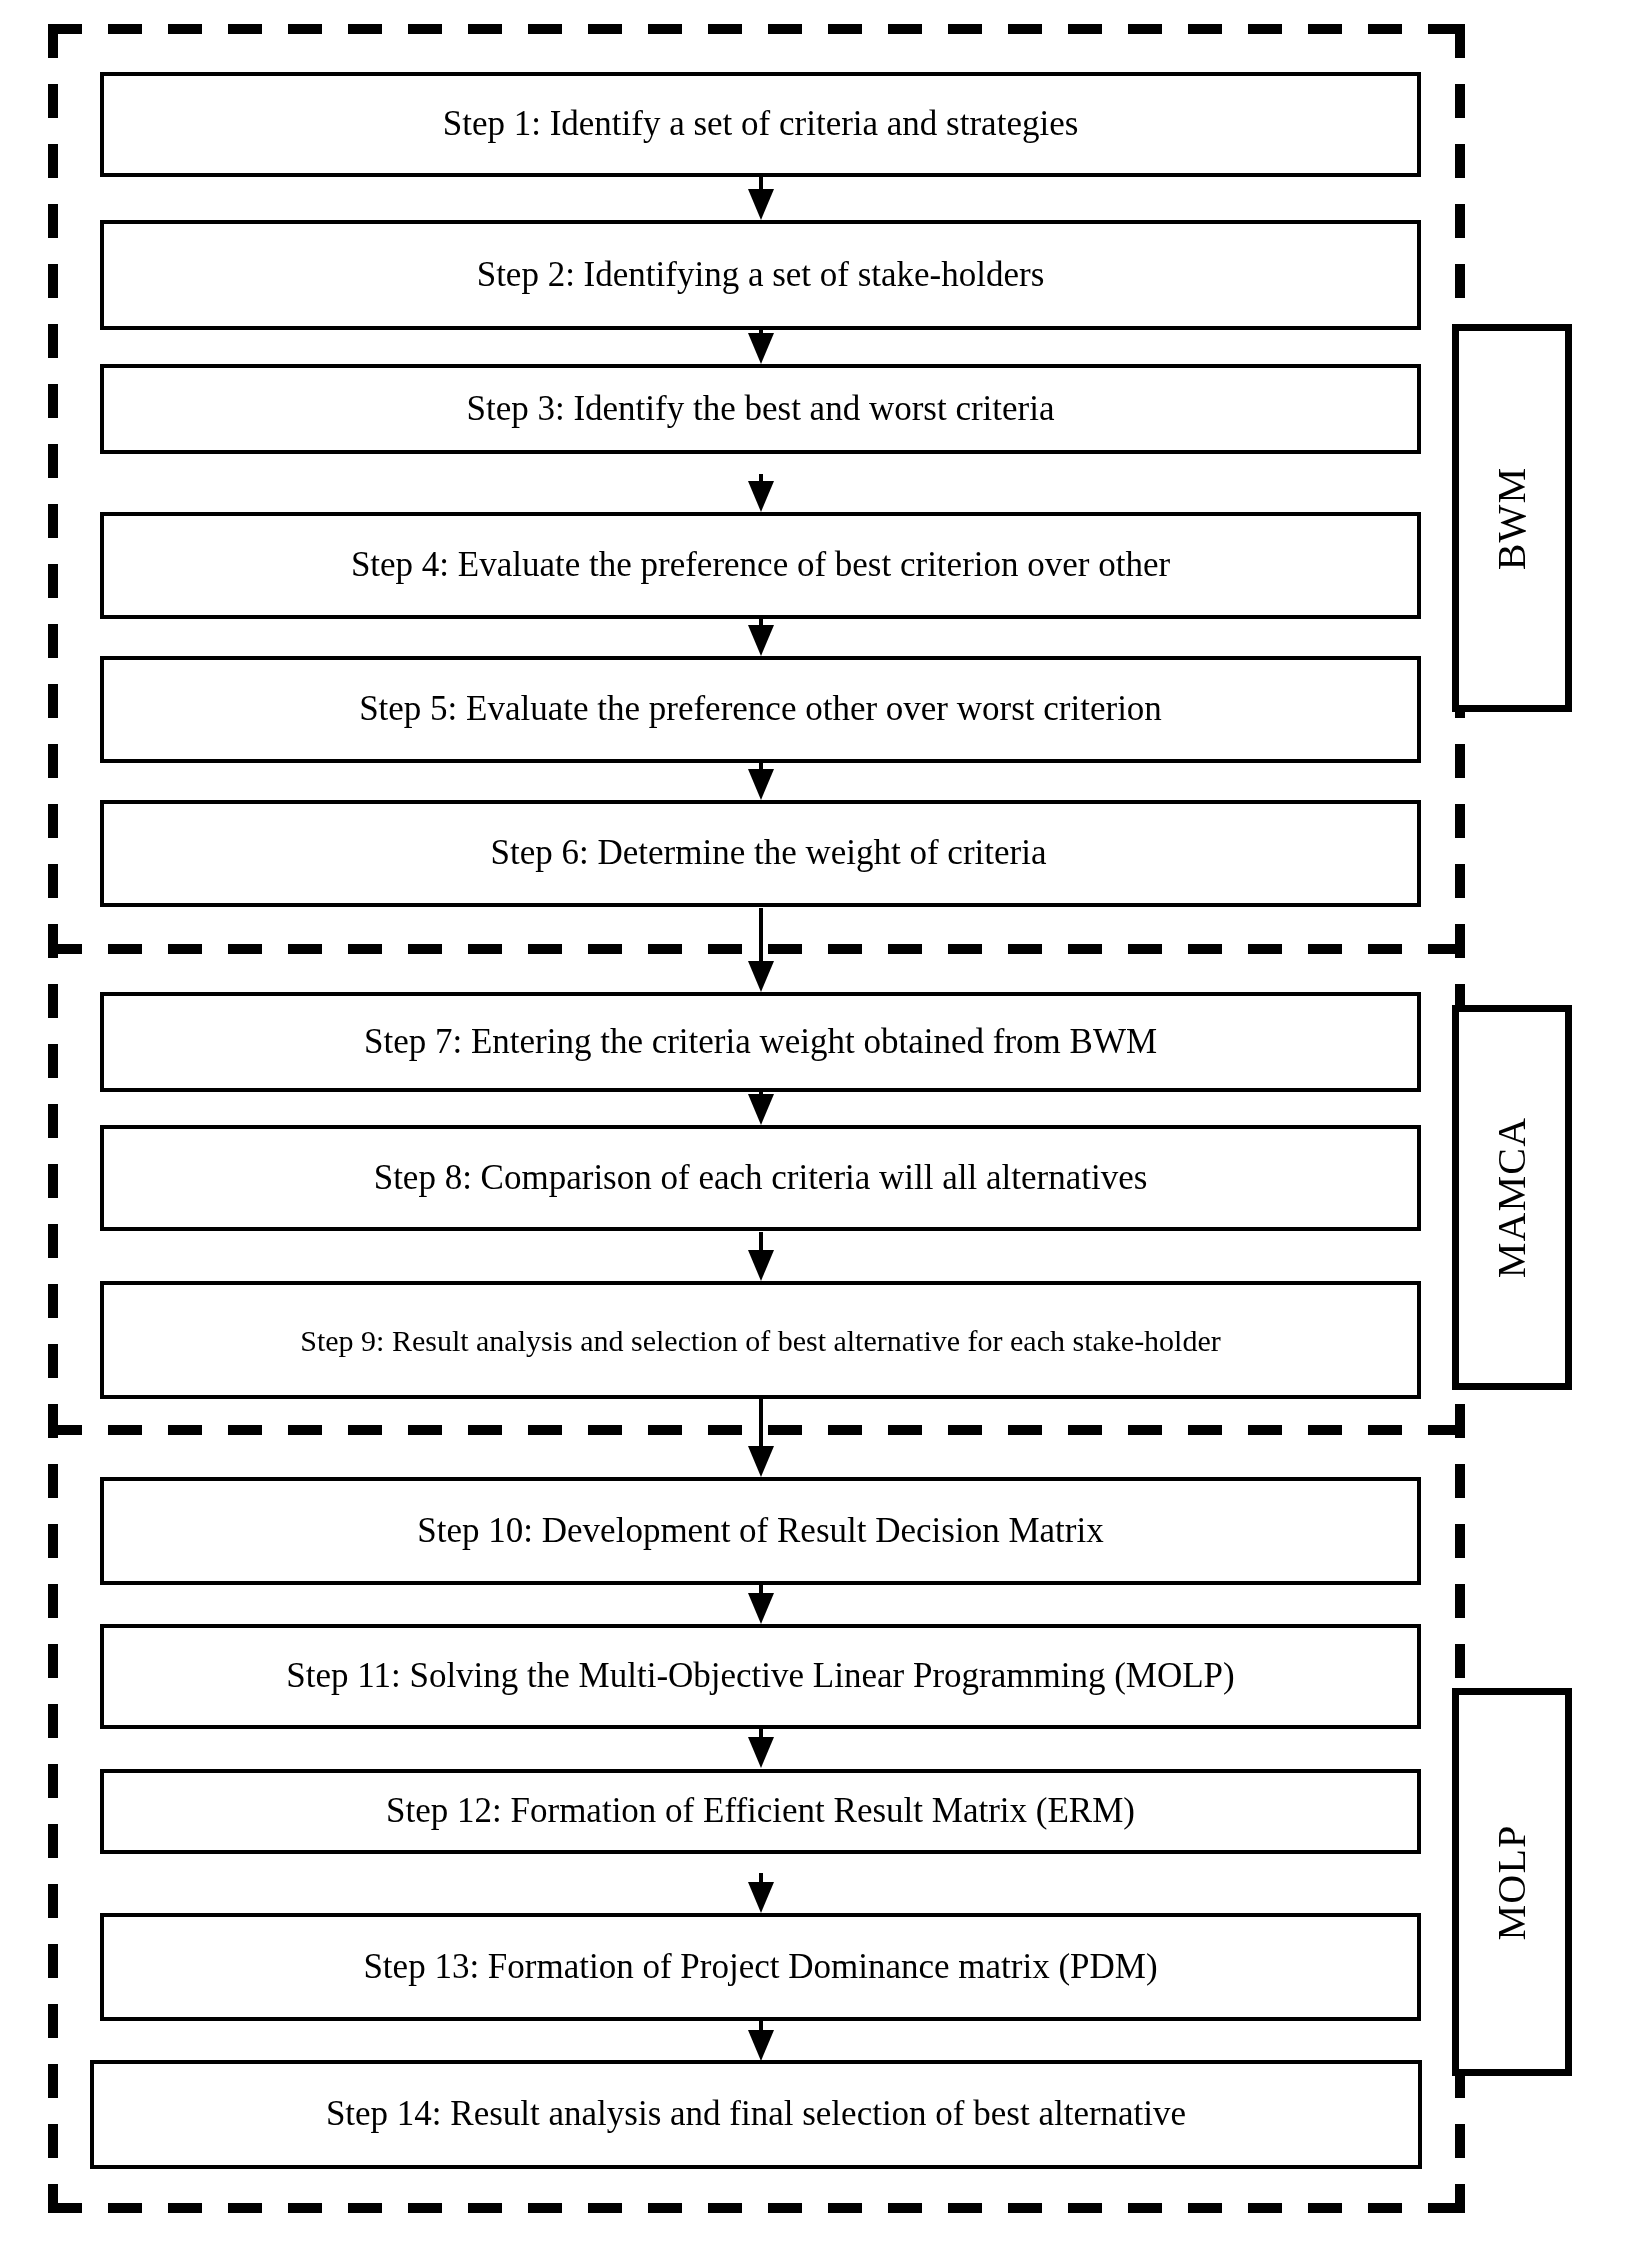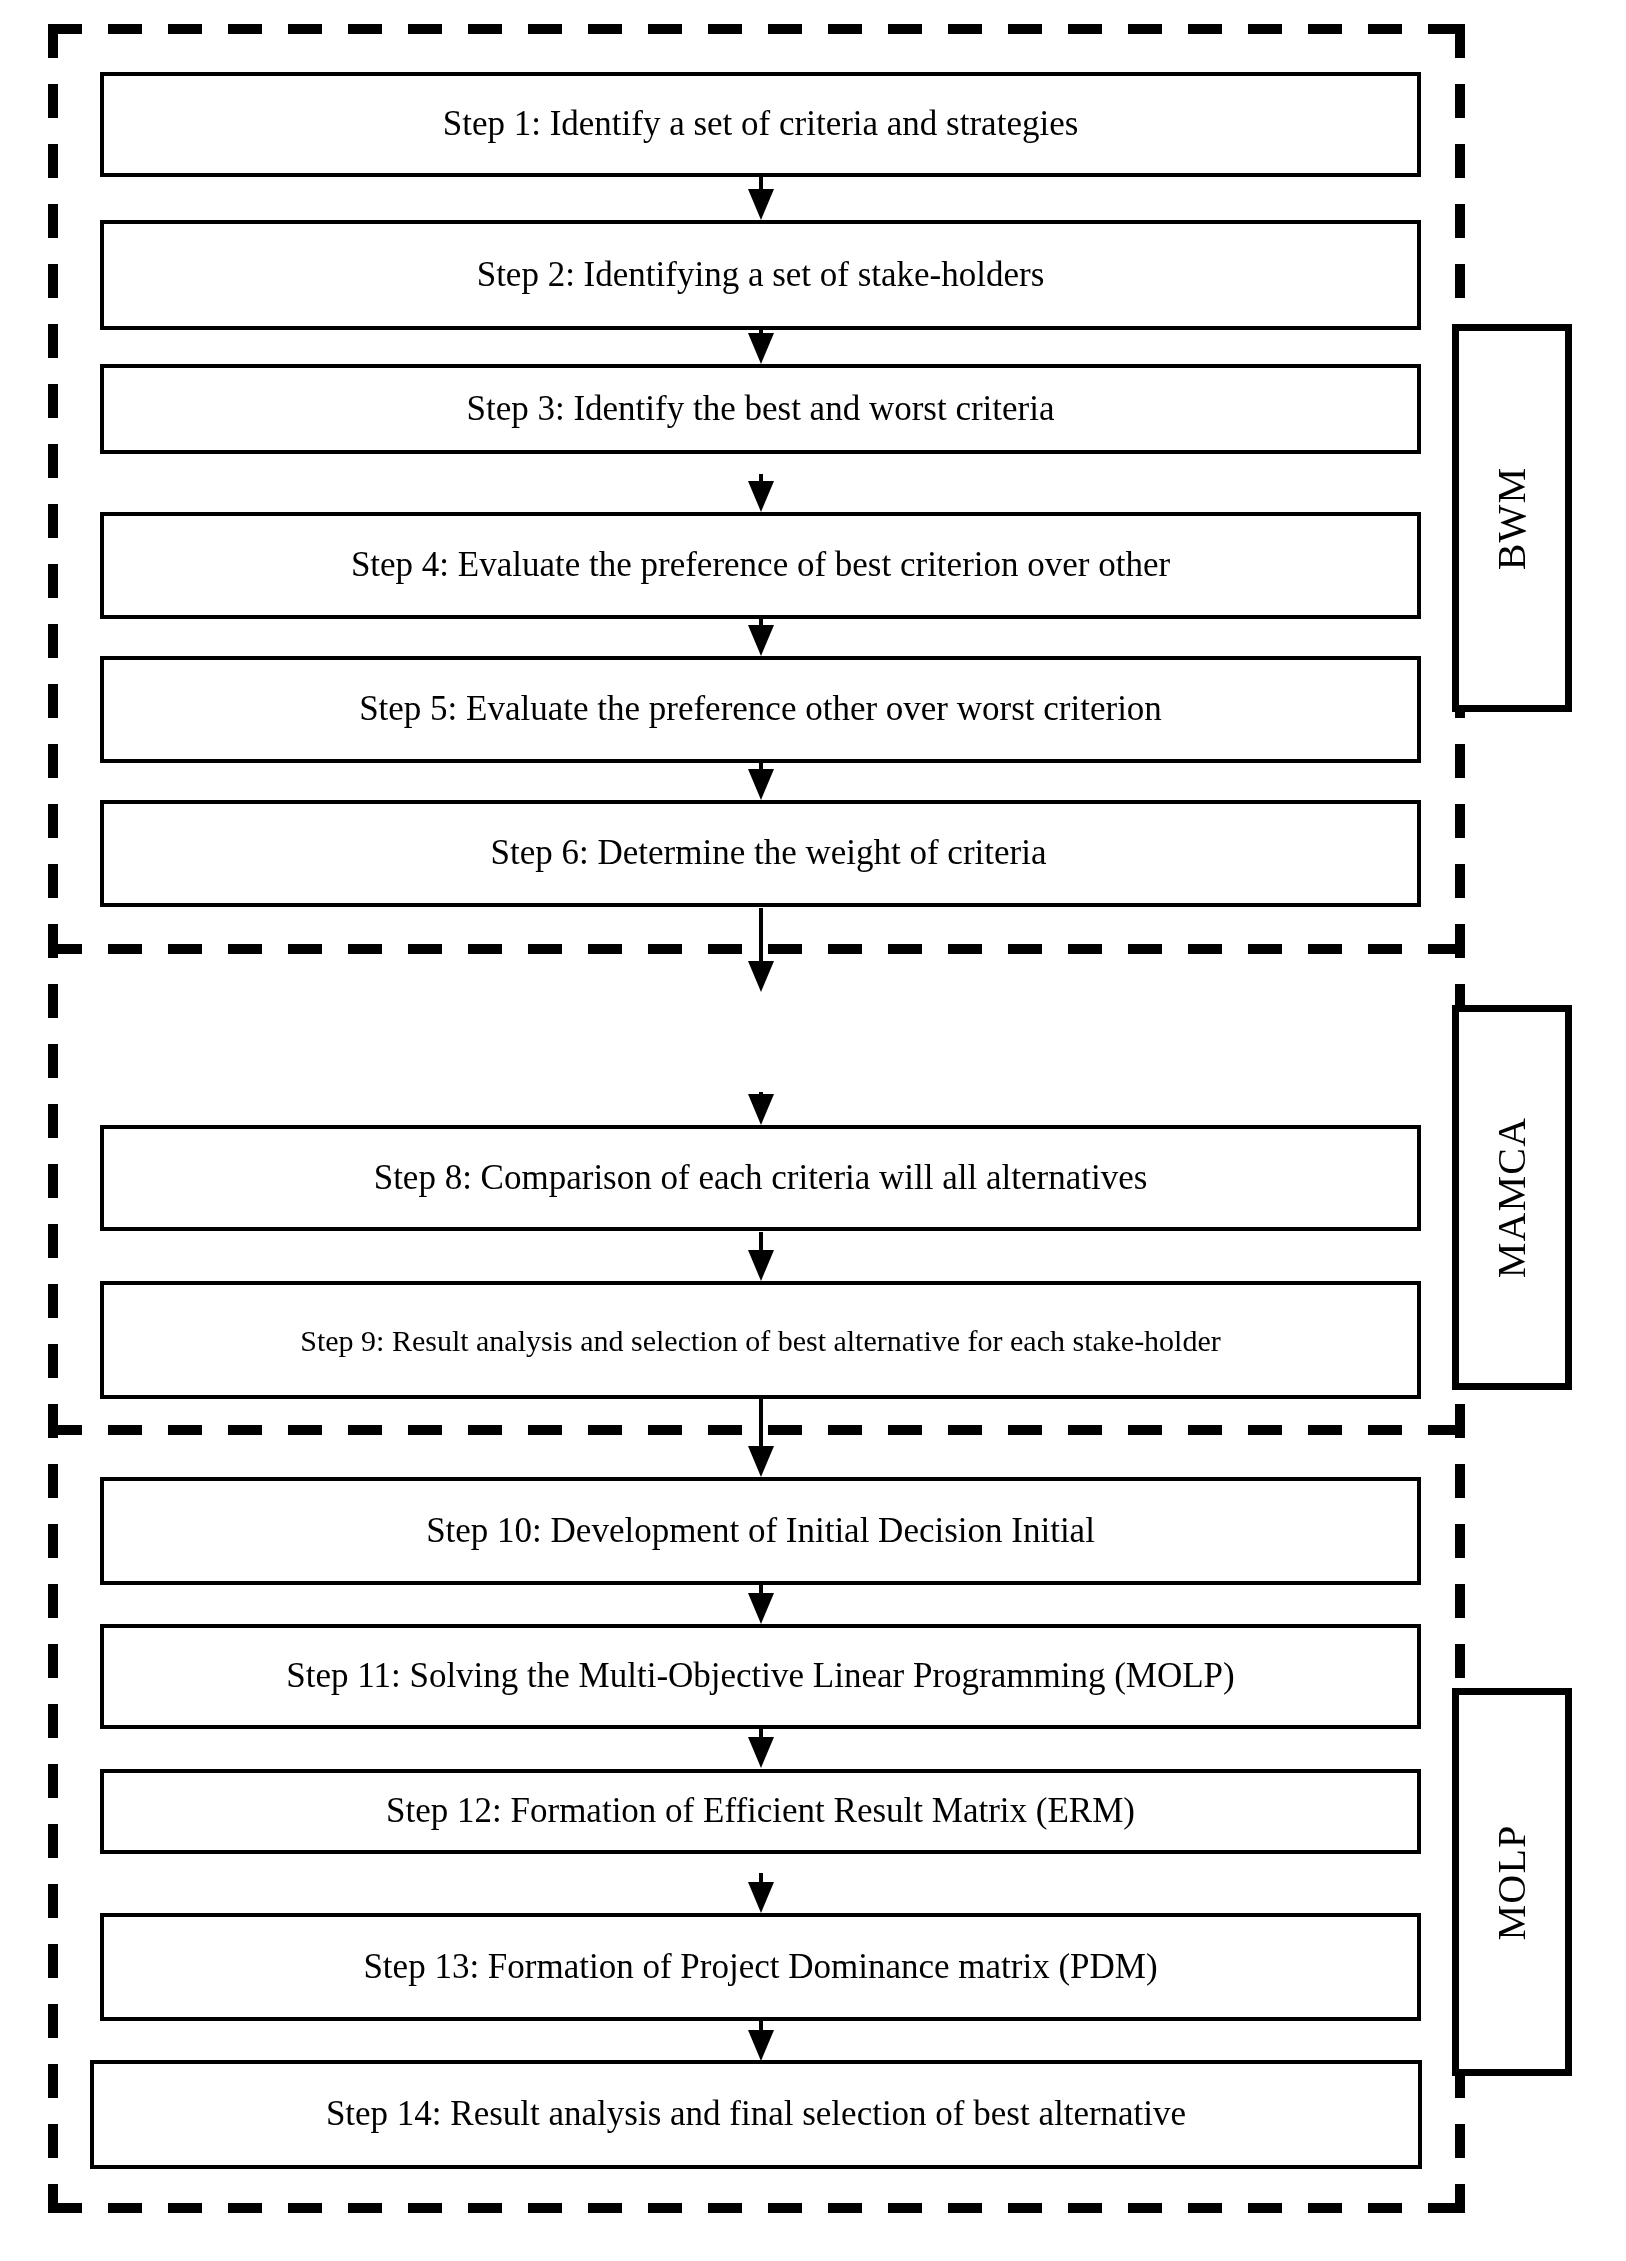--- a/index.html
+++ b/index.html
@@ -91,23 +91,24 @@
   <div class="hdash" style="left:48px;  top:944px; width:1417px;"></div>
   <div class="hdash" style="left:48px;  top:1425px; width:1417px;"></div>
   <div class="hdash" style="left:48px;  top:2203px; width:1417px;"></div>
 
   <div class="stepbox" style="top:72px;  height:105px;">Step 1: Identify a set of criteria and strategies</div>
   <div class="stepbox" style="top:220px;  height:110px;">Step 2: Identifying a set of stake-holders</div>
   <div class="stepbox" style="top:364px;  height:90px;">Step 3: Identify the best and worst criteria</div>
   <div class="stepbox" style="top:512px;  height:107px;">Step 4: Evaluate the preference of best criterion over other</div>
   <div class="stepbox" style="top:656px; height:107px;">Step 5: Evaluate the preference other over worst criterion</div>
   <div class="stepbox" style="top:800px; height:107px;padding-left:16px;">Step 6: Determine the weight of criteria</div>
+  <div class="stepbox" style="top:992px; height:100px;">Step 7: Entering the criteria weight obtained from BWM</div>
   <div class="stepbox" style="top:1125px; height:106px;">Step 8: Comparison of each criteria will all alternatives</div>
   <div class="stepbox small" style="top:1281px; height:118px;">Step 9: Result analysis and selection of best alternative for each stake-holder</div>
-  <div class="stepbox" style="top:1477px; height:108px;">Step 10: Development of Initial Decision Initial</div>
+  <div class="stepbox" style="top:1477px; height:108px;">Step 10: Development of Result Decision Matrix</div>
   <div class="stepbox" style="top:1624px; height:105px;">Step 11: Solving the Multi-Objective Linear Programming (MOLP)</div>
   <div class="stepbox" style="top:1769px; height:85px;">Step 12: Formation of Efficient Result Matrix (ERM)</div>
   <div class="stepbox" style="top:1913px; height:108px;">Step 13: Formation of Project Dominance matrix (PDM)</div>
   <div class="stepbox wide" style="top:2060px; height:109px;">Step 14: Result analysis and final selection of best alternative</div>
 
   <div class="sidebox" style="top:324px;  height:388px;">
     <span class="rot">BWM</span>
   </div>
   <div class="sidebox" style="top:1005px; height:385px;">
     <span class="rot">MAMCA</span>

